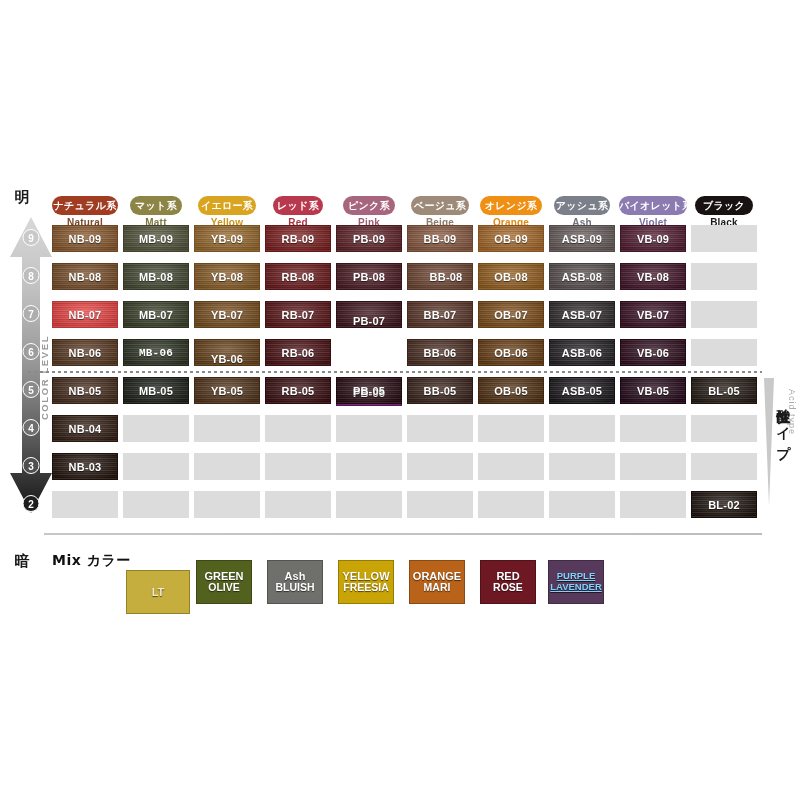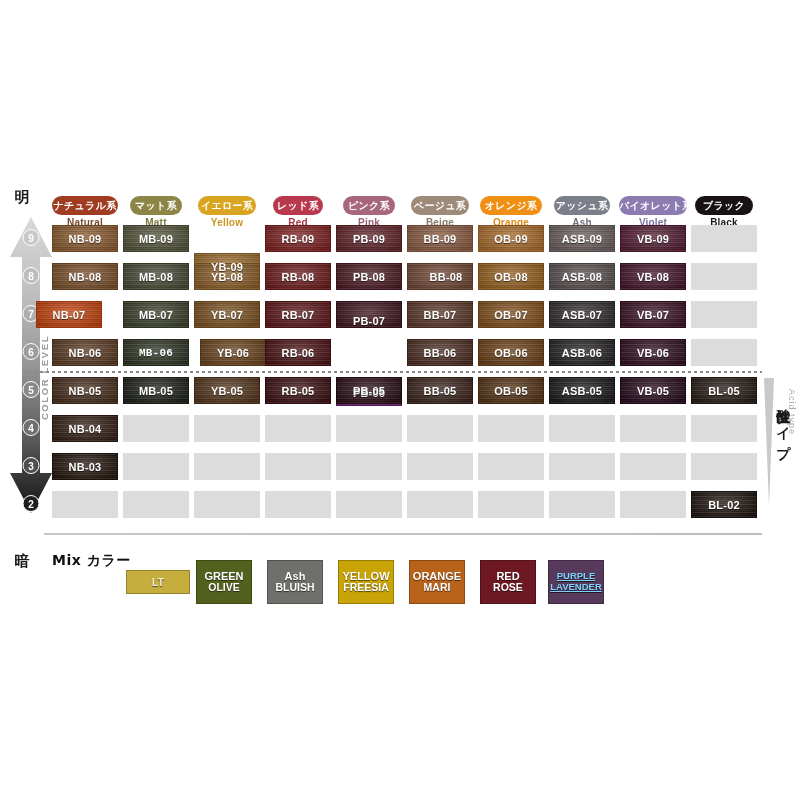--- a/index.html
+++ b/index.html
@@ -119,21 +119,21 @@
   }
   .mix-sw {
     position:absolute; top:560px; width:56px; height:44px;
     border:1px solid rgba(0,0,0,0.25);
     overflow:hidden;
     display:flex; flex-direction:column;
     align-items:center; justify-content:center;
     color:#ffffff; font-weight:bold; line-height:1.12;
     text-shadow:0 1px 1px rgba(0,0,0,.6);
   }
-  .mix-sw.lt { top:570px; width:64px; height:24px; }
+  .mix-sw.lt { top:570px; width:64px; height:44px; }
   .mix-sw .t1 { position:relative; z-index:3; font-size:11px; }
   .mix-sw .t2 { position:relative; z-index:3; font-size:10.5px; }
   .mix-sw .t1.small, .mix-sw .t2.small { font-size:9.5px; }
 </style>
 </head>
 <body>
 
 <div id="stage">
 
   <div class="axis-kanji" id="axis-kanji-top">明</div>
@@ -193,21 +193,21 @@
       <div class="swatch" style="left: 52px; top: 225px; background: rgb(139, 90, 46);">
         <span class="glow"></span>
         <span class="strands"></span>
         <span class="lbl">NB-09</span>
       </div>
       <div class="swatch" style="left: 123px; top: 225px; background: rgb(83, 84, 58);">
         <span class="glow"></span>
         <span class="strands"></span>
         <span class="lbl">MB-09</span>
       </div>
-      <div class="swatch" style="left: 194px; top: 225px; background: rgb(154, 106, 44); margin-top: 28px;">
+      <div class="swatch" style="left: 194px; top: 225px; background: rgb(154, 106, 44);">
         <span class="glow"></span>
         <span class="strands"></span>
         <span class="lbl">YB-09</span>
       </div>
       <div class="swatch" style="left: 265px; top: 225px; background: rgb(126, 31, 31);">
         <span class="glow"></span>
         <span class="strands"></span>
         <span class="lbl">RB-09</span>
       </div>
       <div class="swatch" style="left: 336px; top: 225px; background: rgb(95, 34, 40);">
@@ -275,21 +275,21 @@
         <span class="glow"></span>
         <span class="strands"></span>
         <span class="lbl">ASB-08</span>
       </div>
       <div class="swatch" style="left: 620px; top: 263px; background: rgb(68, 21, 42);">
         <span class="glow"></span>
         <span class="strands"></span>
         <span class="lbl">VB-08</span>
       </div>
       <div class="swatch empty" style="left: 691px; top: 263px;"></div>
-      <div class="swatch" style="left: 36px; top: 301px; background: #c2410c;">
+      <div class="swatch" style="left: 52px; top: 301px; background: #ef4444;">
         <span class="glow"></span>
         <span class="strands"></span>
         <span class="lbl">NB-07</span>
       </div>
       <div class="swatch" style="left: 123px; top: 301px; background: rgb(58, 64, 41);">
         <span class="glow"></span>
         <span class="strands"></span>
         <span class="lbl">MB-07</span>
       </div>
       <div class="swatch" style="left: 194px; top: 301px; background: rgb(122, 80, 32);">
@@ -331,21 +331,21 @@
       <div class="swatch" style="left: 52px; top: 339px; background: rgb(90, 58, 34);">
         <span class="glow"></span>
         <span class="strands"></span>
         <span class="lbl">NB-06</span>
       </div>
       <div class="swatch" style="left: 123px; top: 339px; background: rgb(45, 52, 35); font-family: Liberation Mono, monospace;">
         <span class="glow"></span>
         <span class="strands"></span>
         <span class="lbl">MB-06</span>
       </div>
-      <div class="swatch" style="left: 200px; top: 339px; background: rgb(105, 67, 28);">
+      <div class="swatch" style="left: 194px; top: 339px; background: rgb(105, 67, 28); align-items: flex-end;">
         <span class="glow"></span>
         <span class="strands"></span>
         <span class="lbl">YB-06</span>
       </div>
       <div class="swatch" style="left: 265px; top: 339px; background: rgb(75, 17, 20);">
         <span class="glow"></span>
         <span class="strands"></span>
         <span class="lbl">RB-06</span>
       </div>
       <div class="swatch" style="left: 336px; top: 339px; background: #701a75; margin-top: 40px;">

